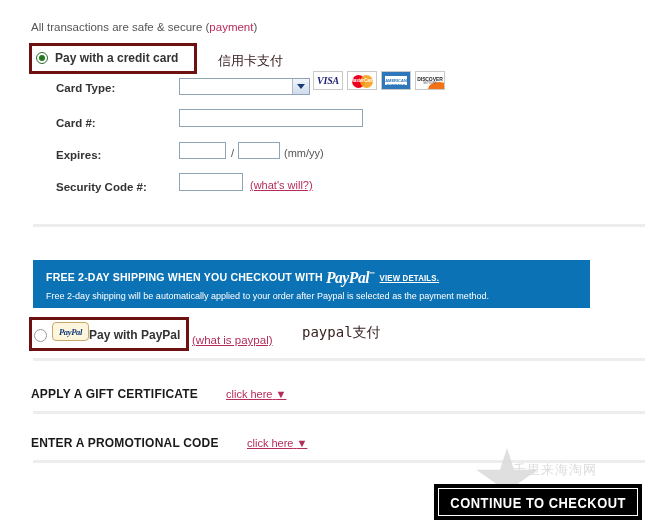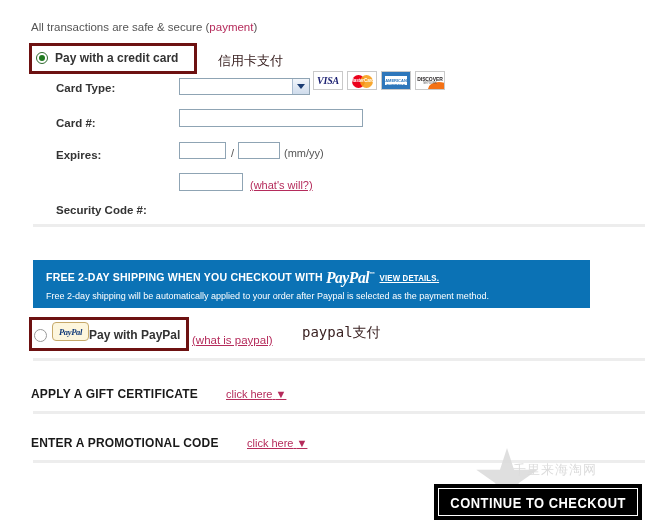--- a/index.html
+++ b/index.html
@@ -256,21 +256,21 @@
 
   <div class="fld-label" style="left:56px;top:117px;">Card #:</div>
   <input class="tinput" style="left: 179px; top: 109px; width: 184px; height: 18px;" value="">
 
   <div class="fld-label" style="left:56px;top:149px;">Expires:</div>
   <input class="tinput" style="left: 179px; top: 142px; width: 47px; height: 17px;" value="">
   <span class="hint" style="left:231px;top:147px;">/</span>
   <input class="tinput" style="left: 238px; top: 142px; width: 42px; height: 17px;" value="">
   <span class="hint" style="left:284px;top:147px;">(mm/yy)</span>
 
-  <div class="fld-label" style="left:56px;top:181px;margin-top:23px;">Security Code #:</div>
+  <div class="fld-label" style="left:56px;top:181px;">Security Code #:</div>
   <input class="tinput" style="left: 179px; top: 173px; width: 64px; height: 18px;" value="">
   <a href="#" class="hintlnk" style="left:250px;top:179px;">(what's will?)</a>
 
   <div class="divider" style="left:33px;top:224px;width:612px;"></div>
 
   <div class="pp-banner">
     <div class="pp-b1"><span>FREE 2-DAY SHIPPING WHEN YOU CHECKOUT WITH </span><span class="pp-word">PayPal</span><span class="pp-tm">™</span><a href="#" class="pp-vd">VIEW DETAILS.</a></div>
     <div class="pp-b2">Free 2-day shipping will be automatically applied to your order after Paypal is selected as the payment method.</div>
   </div>
 

